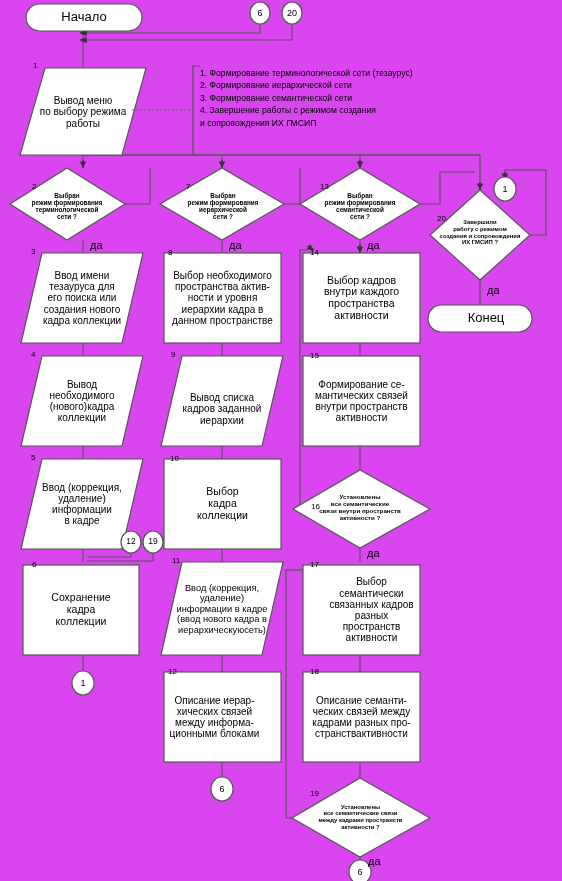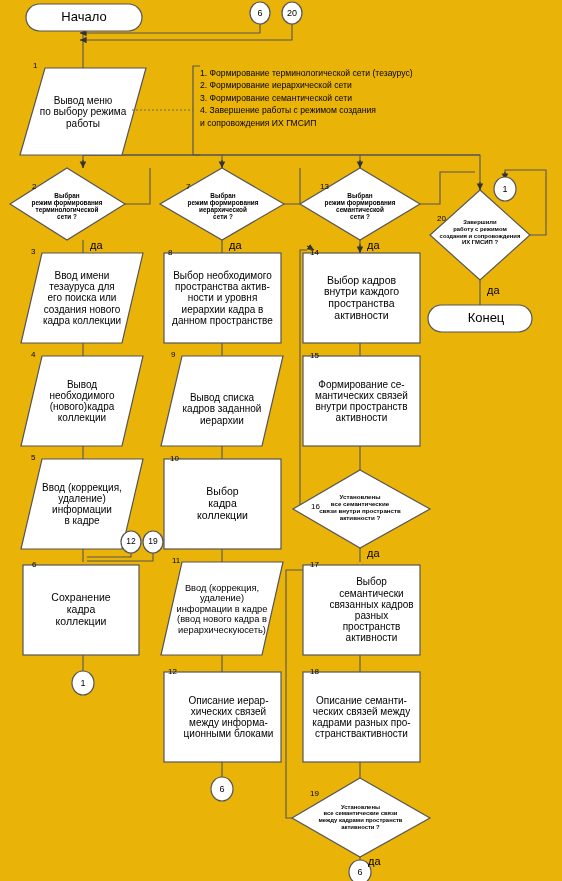--- a/index.html
+++ b/index.html
@@ -1,19 +1,19 @@
 <!DOCTYPE html>
 <html><head>
 <meta charset="utf-8">
 <style>
   html,body{margin:0;padding:0;background:#ffffff;}
   #root{
     position:relative;
     width:562px;height:881px;
-    background:#eab308;
+    background:#d946ef;
     font-family:"Liberation Sans", sans-serif;
     overflow:hidden;
   }
   #svg-layer{position:absolute;left:0;top:0;width:562px;height:881px;}
   .node{position:absolute;display:flex;align-items:center;justify-content:center;box-sizing:border-box;}
   .node .txt{
     text-align:center;
     line-height:1.12;
     color:#000;
     padding:0 2px;
@@ -324,21 +324,21 @@
 
   <div class="node" style="left:163px;top:568px;width:118px;height:82px;">
     <div class="txt io-txt" style="font-size:9.3px;">Ввод (коррекция,
 удаление)
 информации в кадре
 (ввод нового кадра в
 иерархическуюсеть)</div>
   </div>
   <div class="step-num" style="left:172px;top:557px;">11</div>
 
-  <div class="node" style="left:170px;top:676px;width:117px;height:82px;">
+  <div class="node" style="left:156px;top:676px;width:117px;height:82px;">
     <div class="txt proc-txt" style="font-size:10px;">Описание иерар-
 хических связей
 между информа-
 ционными блоками</div>
   </div>
   <div class="step-num" style="left:168px;top:668px;">12</div>
 
   <div class="node" style="left:321px;top:178px;width:78px;height:56px;">
     <div class="txt dec-txt">Выбран
 режим формирования

